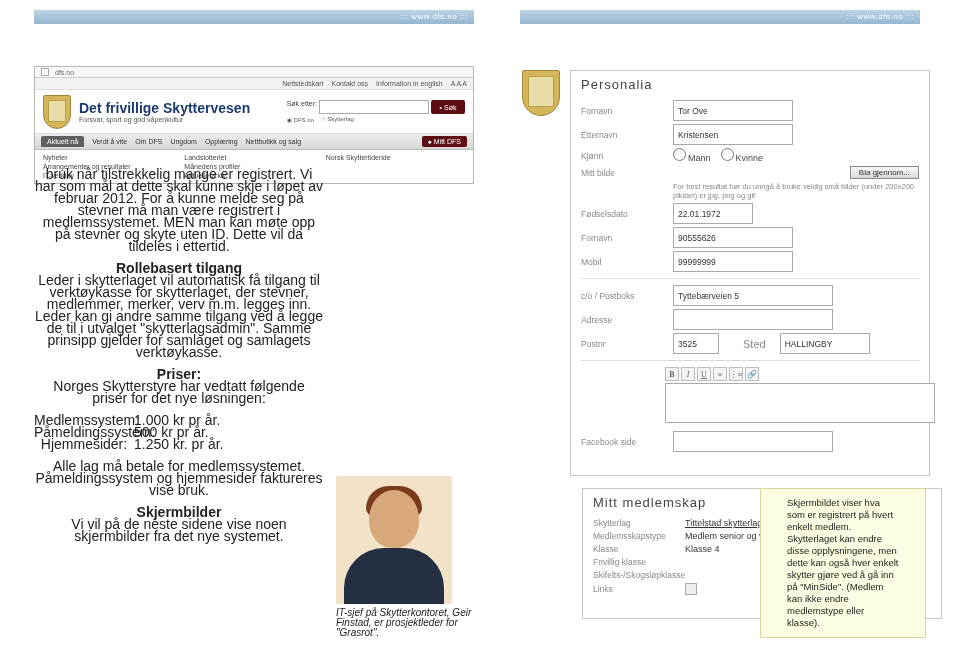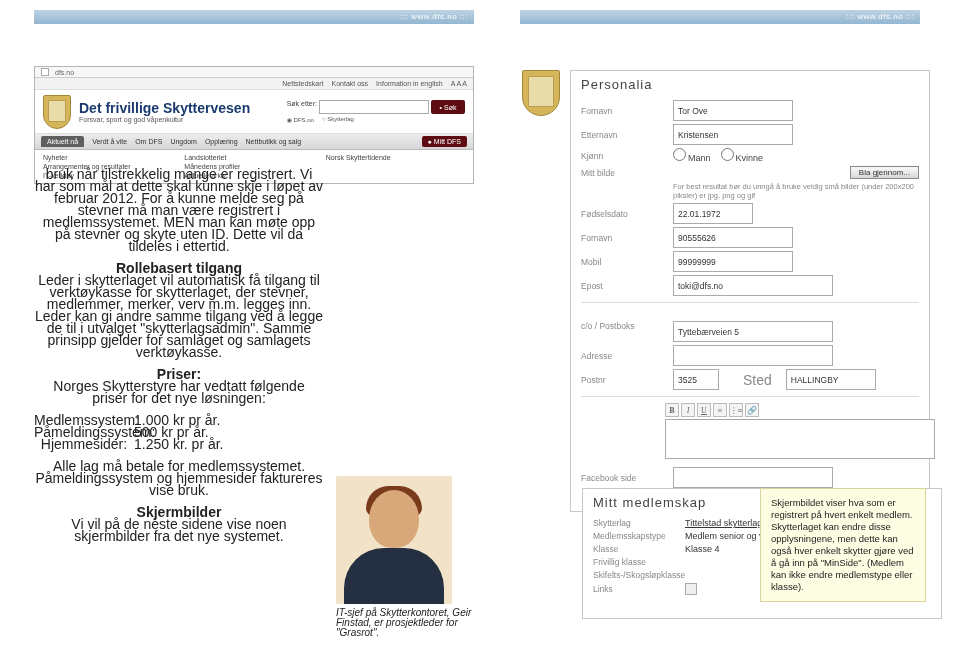--- a/index.html
+++ b/index.html
@@ -126,21 +126,21 @@
   
   .photo{position:absolute;left:336px;top:476px;width:120px;}
   .photo .img{width:116px;height:128px;background:#f1e2c8;border-radius:2px;position:relative;overflow:hidden;}
   .photo .img .head{position:absolute;left:33px;top:14px;width:50px;height:58px;border-radius:50% 50% 46% 46%;background:#d9a87a;}
   .photo .img .hair{position:absolute;left:30px;top:10px;width:56px;height:30px;border-radius:30px 30px 10px 10px;background:#7a3a1c;}
   .photo .img .body{position:absolute;left:8px;top:72px;width:100px;height:70px;border-radius:40px 40px 0 0;background:#243042;}
   .photo .cap{font-size:10px;font-style:italic;color:#222;line-height:10px;margin-top:4px;width:140px;}
   
   .callout{
     position:absolute;left:760px;top:488px;width:166px;
-    background:#fdfde3;border:1px solid #d8d49a;padding:8px 10px;
+    background:#fdfde3;border:1px solid #d8d49a;padding:8px 26px;
     font-size:9.5px;line-height:12px;color:#222;
   }
 </style>
 </head>
 <body>
 
 <div class="page">
 
   <div class="stripe left">::: www.dfs.no :::</div>
   <div class="stripe right">::: www.dfs.no :::</div>
@@ -253,37 +253,33 @@
       <input type="text" style="width: 80px;" value="22.01.1972">
       </div>
     <div class="row">
         <label>Fornavn</label>
       <input type="text" style="width: 120px;" value="90555626">
       </div>
     <div class="row">
         <label>Mobil</label>
       <input type="text" style="width: 120px;" value="99999999">
       </div>
-    <div class="row">
-        <label>Epost</label>
-      <input type="text" style="width: 160px;" value="toki@dfs.no">
-      </div>
     <hr>
     <div class="row">
         <label>c/o / Postboks</label>
-      <input type="text" style="width: 160px; margin-top: 12px;" value="Tyttebærveien 5">
+      <input type="text" style="width: 160px;" value="Tyttebærveien 5">
       </div>
     <div class="row">
         <label>Adresse</label>
       <input type="text" style="width: 160px;">
       </div>
     <div class="row">
         <label>Postnr</label>
       <input type="text" style="width: 46px;" value="3525">
-      <span style="color:#888;font-size:14px;margin-left:10px">Sted</span>
+      <span style="color:#888;font-size:11px;margin-left:10px">Sted</span>
       <input type="text" style="width: 90px;" value="HALLINGBY">
       </div>
     <hr>
     <div class="toolbar">
       <span>
           <b>B</b>
         </span>
       <span>
           <i>I</i>
         </span>

